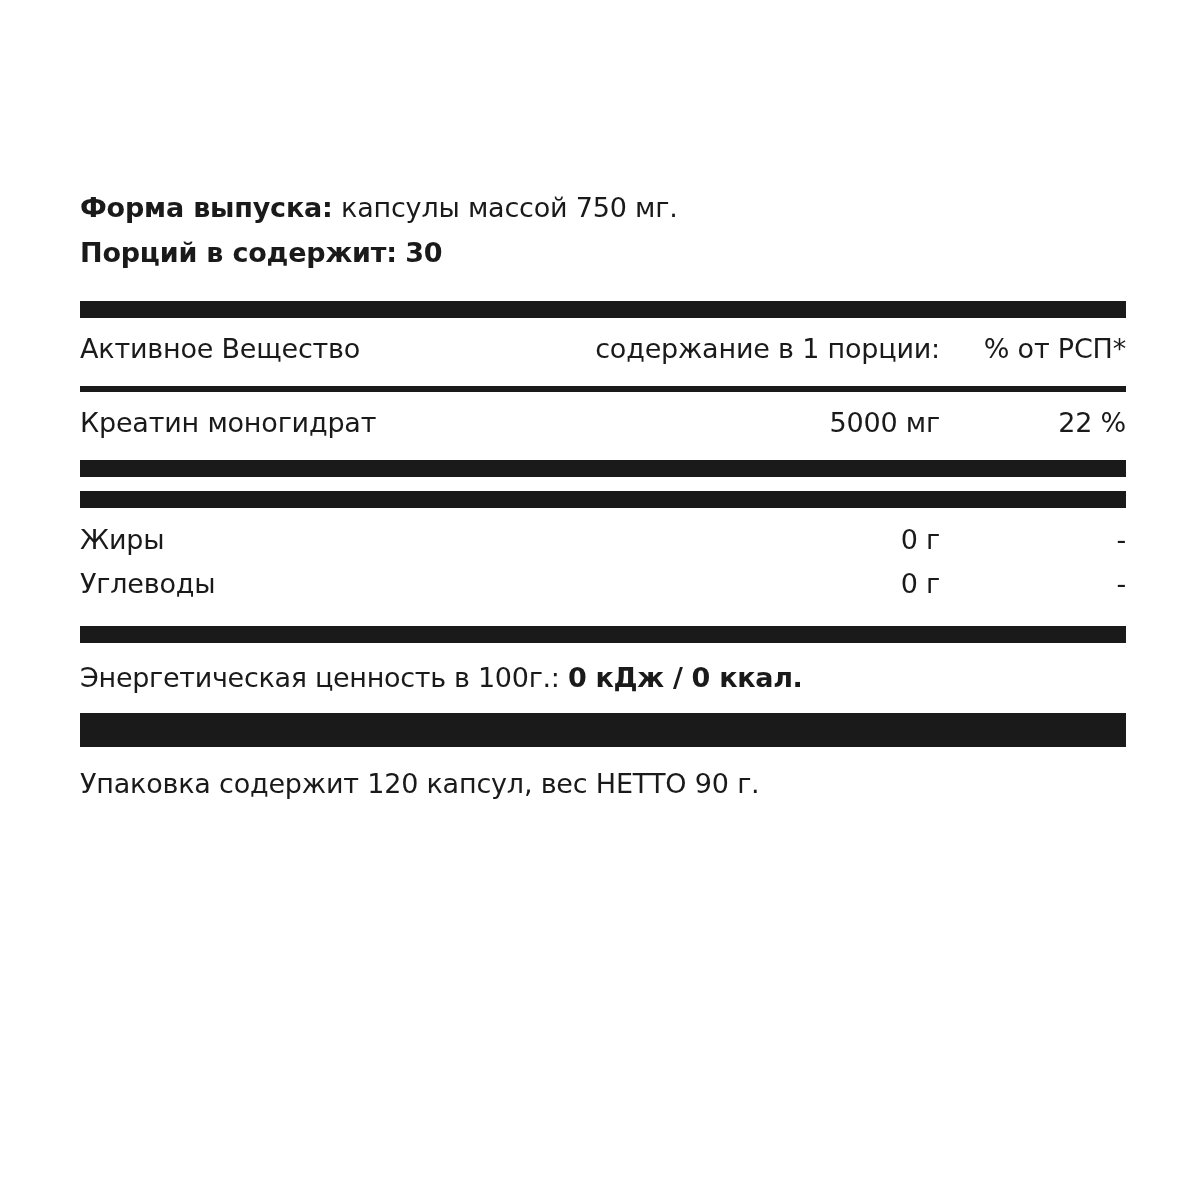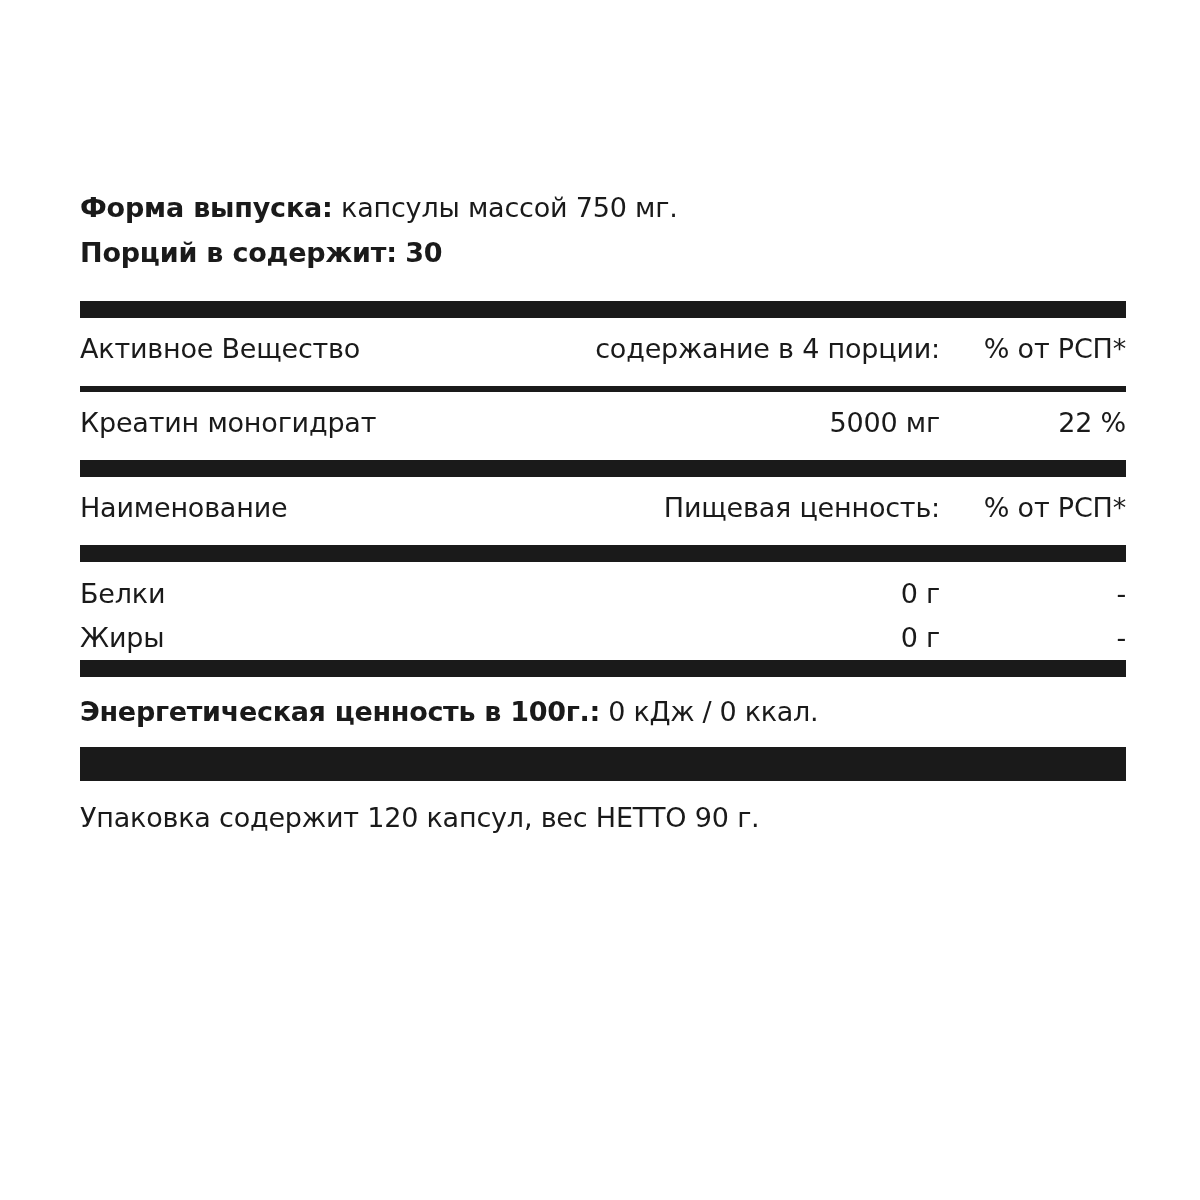--- a/index.html
+++ b/index.html
@@ -85,22 +85,22 @@
   .pad-tb   { padding-top: 18px !important; padding-bottom: 18px !important; }
 
   .row-small .cell {
     line-height: 44px;
   }
 
   .energy-row .cell {
     font-size: 27px;
     letter-spacing: -0.3px;
   }
-  .energy-row .lbl { font-weight: bold; }
-  .energy-row .val { font-weight: normal; }
+  .energy-row .lbl { font-weight: normal; }
+  .energy-row .val { font-weight: bold; }
 
   .footnote .cell,
   .pack-note .cell {
     font-size: 27px;
     letter-spacing: -0.2px;
   }
 </style>
 </head>
 <body>
 
@@ -131,21 +131,21 @@
           </td>
       </tr>
       <tr>
           <td colspan="3">
             <div class="spacer-sm"></div>
           </td>
         </tr>
 
       <tr class="table-header-row">
         <td class="cell t-left pad-b">Активное Вещество</td>
-        <td class="cell t-right pad-b">содержание в 4 порции:</td>
+        <td class="cell t-right pad-b">содержание в 1 порции:</td>
         <td class="cell t-right pad-b">% от РСП*</td>
       </tr>
 
       <tr class="rule-row">
         <td colspan="3">
             <div class="rule-thin"></div>
           </td>
       </tr>
       <tr>
           <td colspan="3">
@@ -163,49 +163,44 @@
         <td colspan="3">
             <div class="rule-thick"></div>
           </td>
       </tr>
       <tr>
           <td colspan="3">
             <div class="spacer-sm"></div>
           </td>
         </tr>
 
-      <tr class="table-header-row">
-        <td class="cell t-left pad-b">Наименование</td>
-        <td class="cell t-right pad-b">Пищевая ценность:</td>
-        <td class="cell t-right pad-b">% от РСП*</td>
-      </tr>
 
       <tr class="rule-row">
         <td colspan="3">
             <div class="rule-thick"></div>
           </td>
       </tr>
       <tr>
           <td colspan="3">
             <div class="spacer-xs"></div>
           </td>
         </tr>
 
-      <tr class="row-small">
-        <td class="cell t-left">Белки</td>
-        <td class="cell t-right">0 г</td>
-        <td class="cell t-right">-</td>
-      </tr>
 
       <tr class="row-small">
         <td class="cell t-left">Жиры</td>
         <td class="cell t-right">0 г</td>
         <td class="cell t-right">-</td>
       </tr>
 
+      <tr class="row-small">
+        <td class="cell t-left pad-b">Углеводы</td>
+        <td class="cell t-right pad-b">0 г</td>
+        <td class="cell t-right pad-b">-</td>
+      </tr>
 
       <tr class="rule-row">
         <td colspan="3">
             <div class="rule-thick"></div>
           </td>
       </tr>
 
       <tr class="energy-row">
         <td class="cell t-left pad-tb" colspan="3">
           <span class="lbl">Энергетическая ценность в 100г.:</span>

